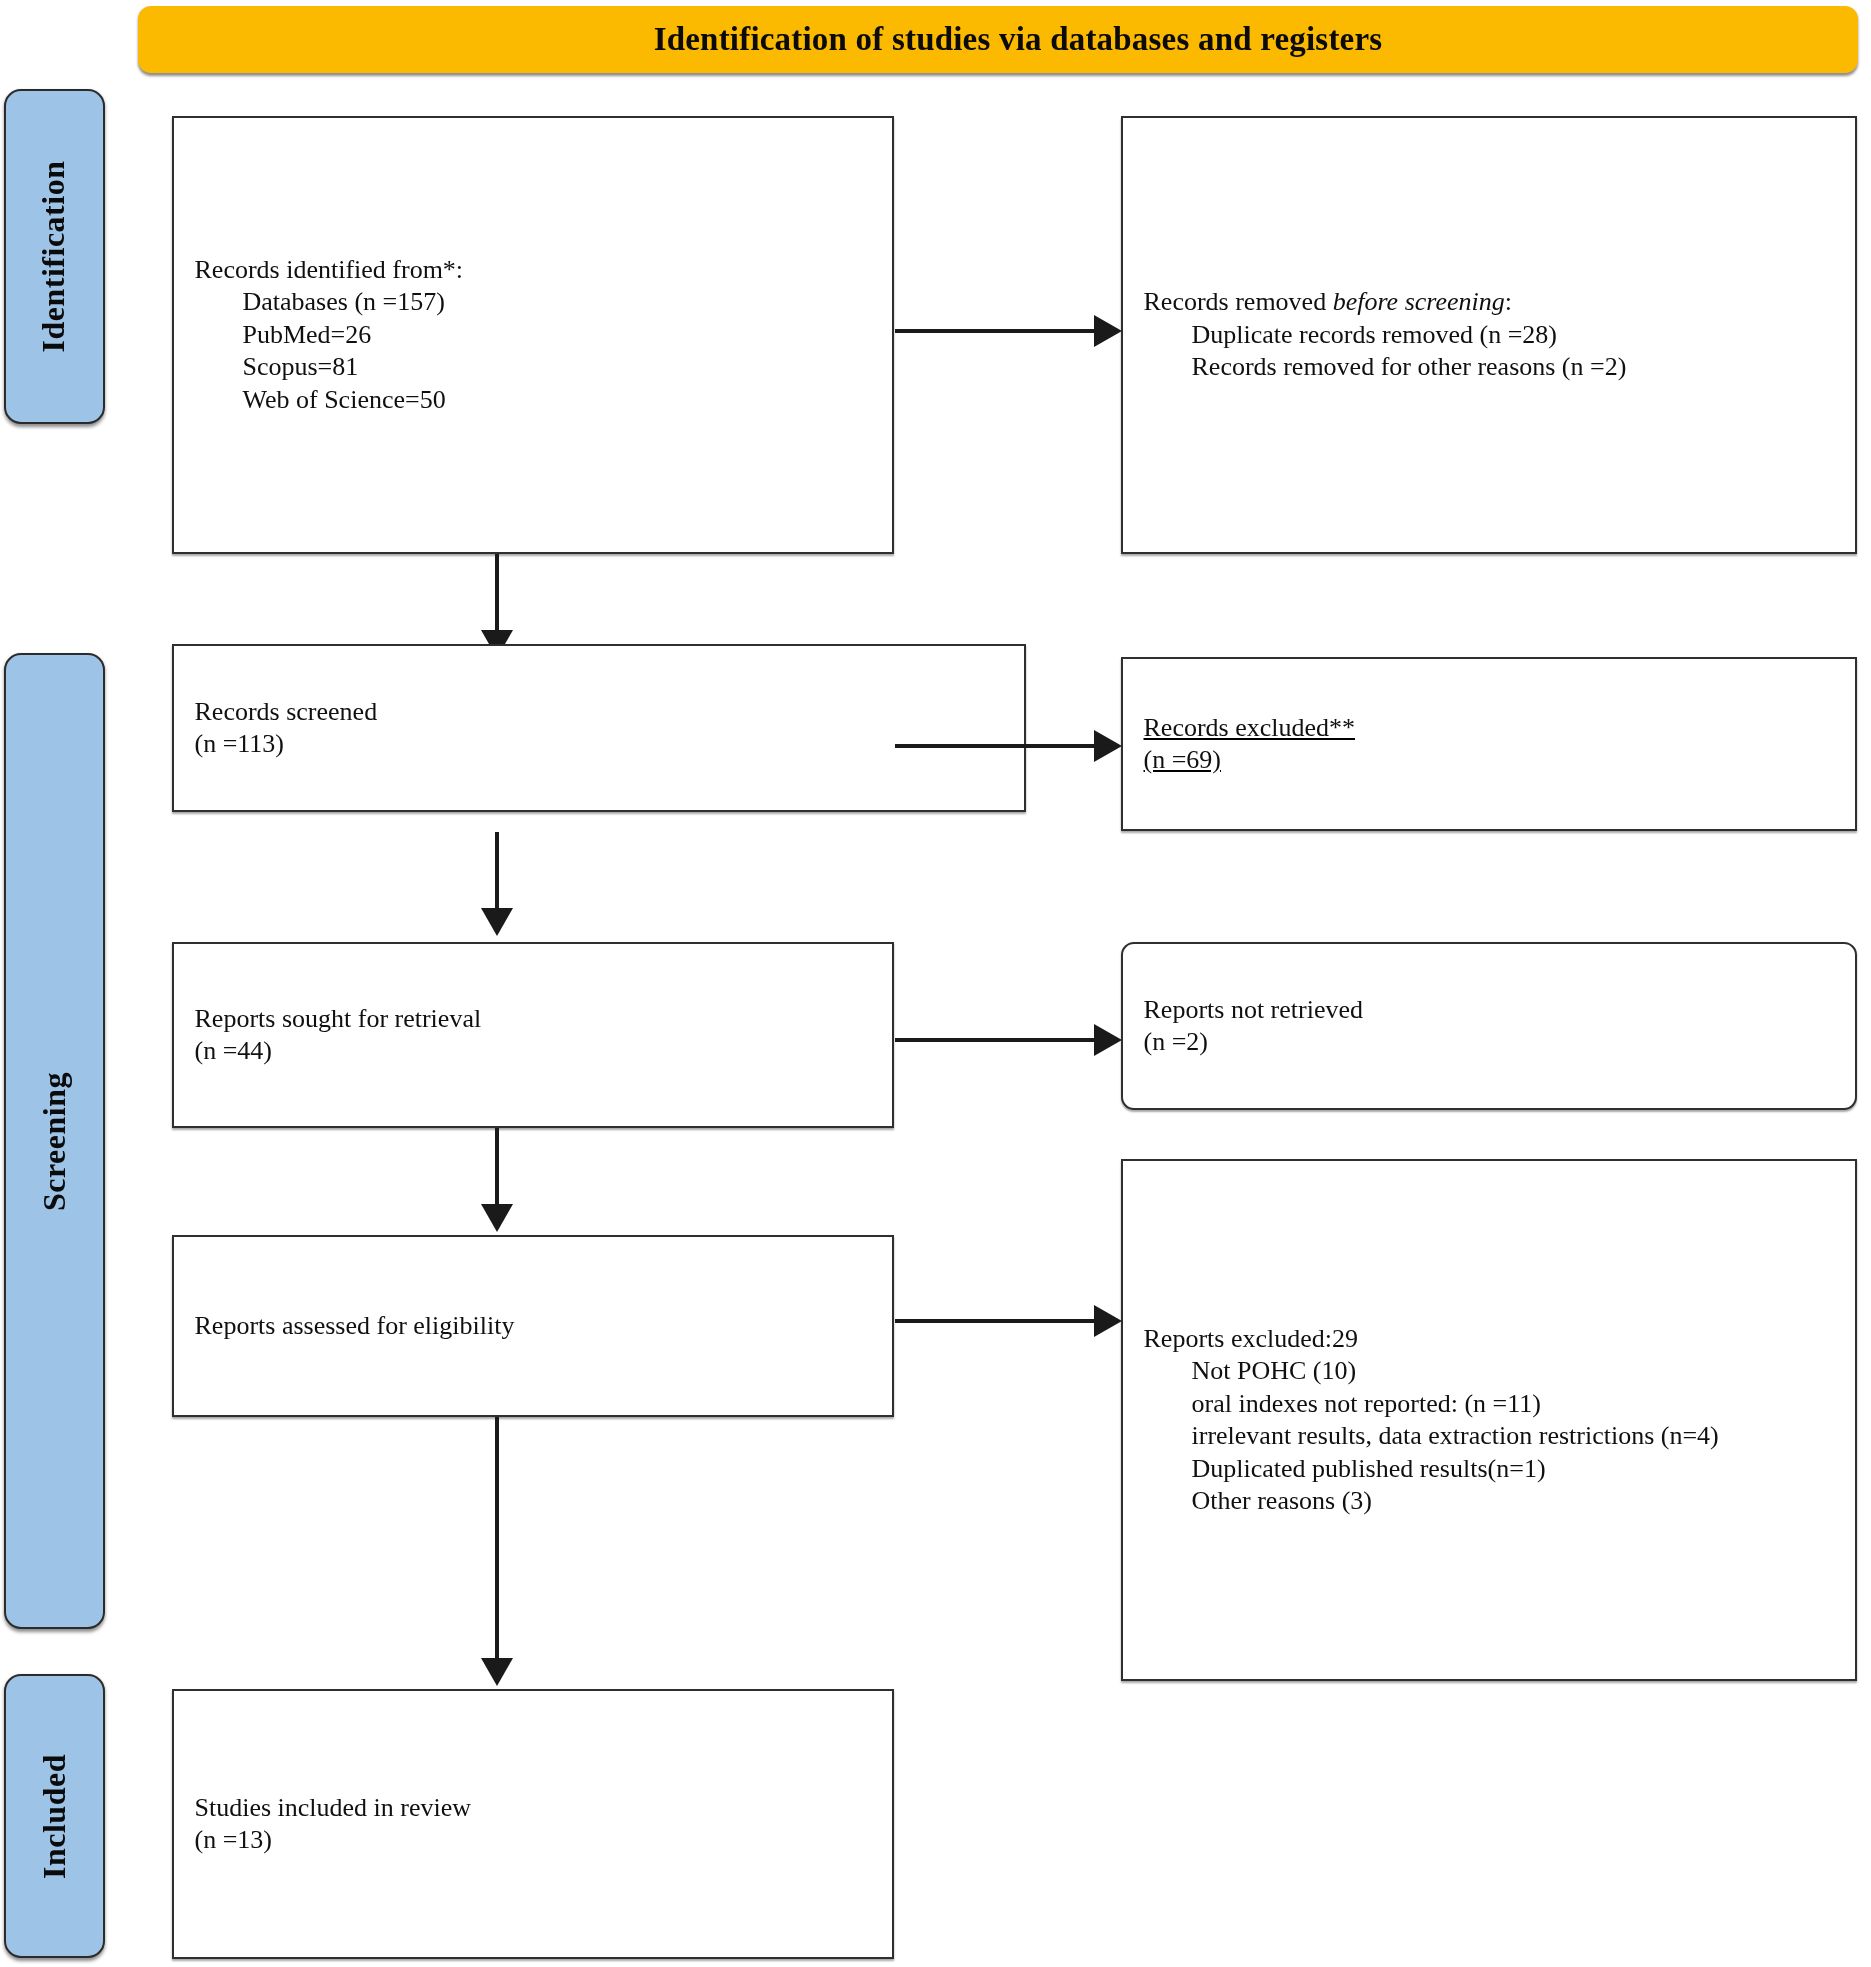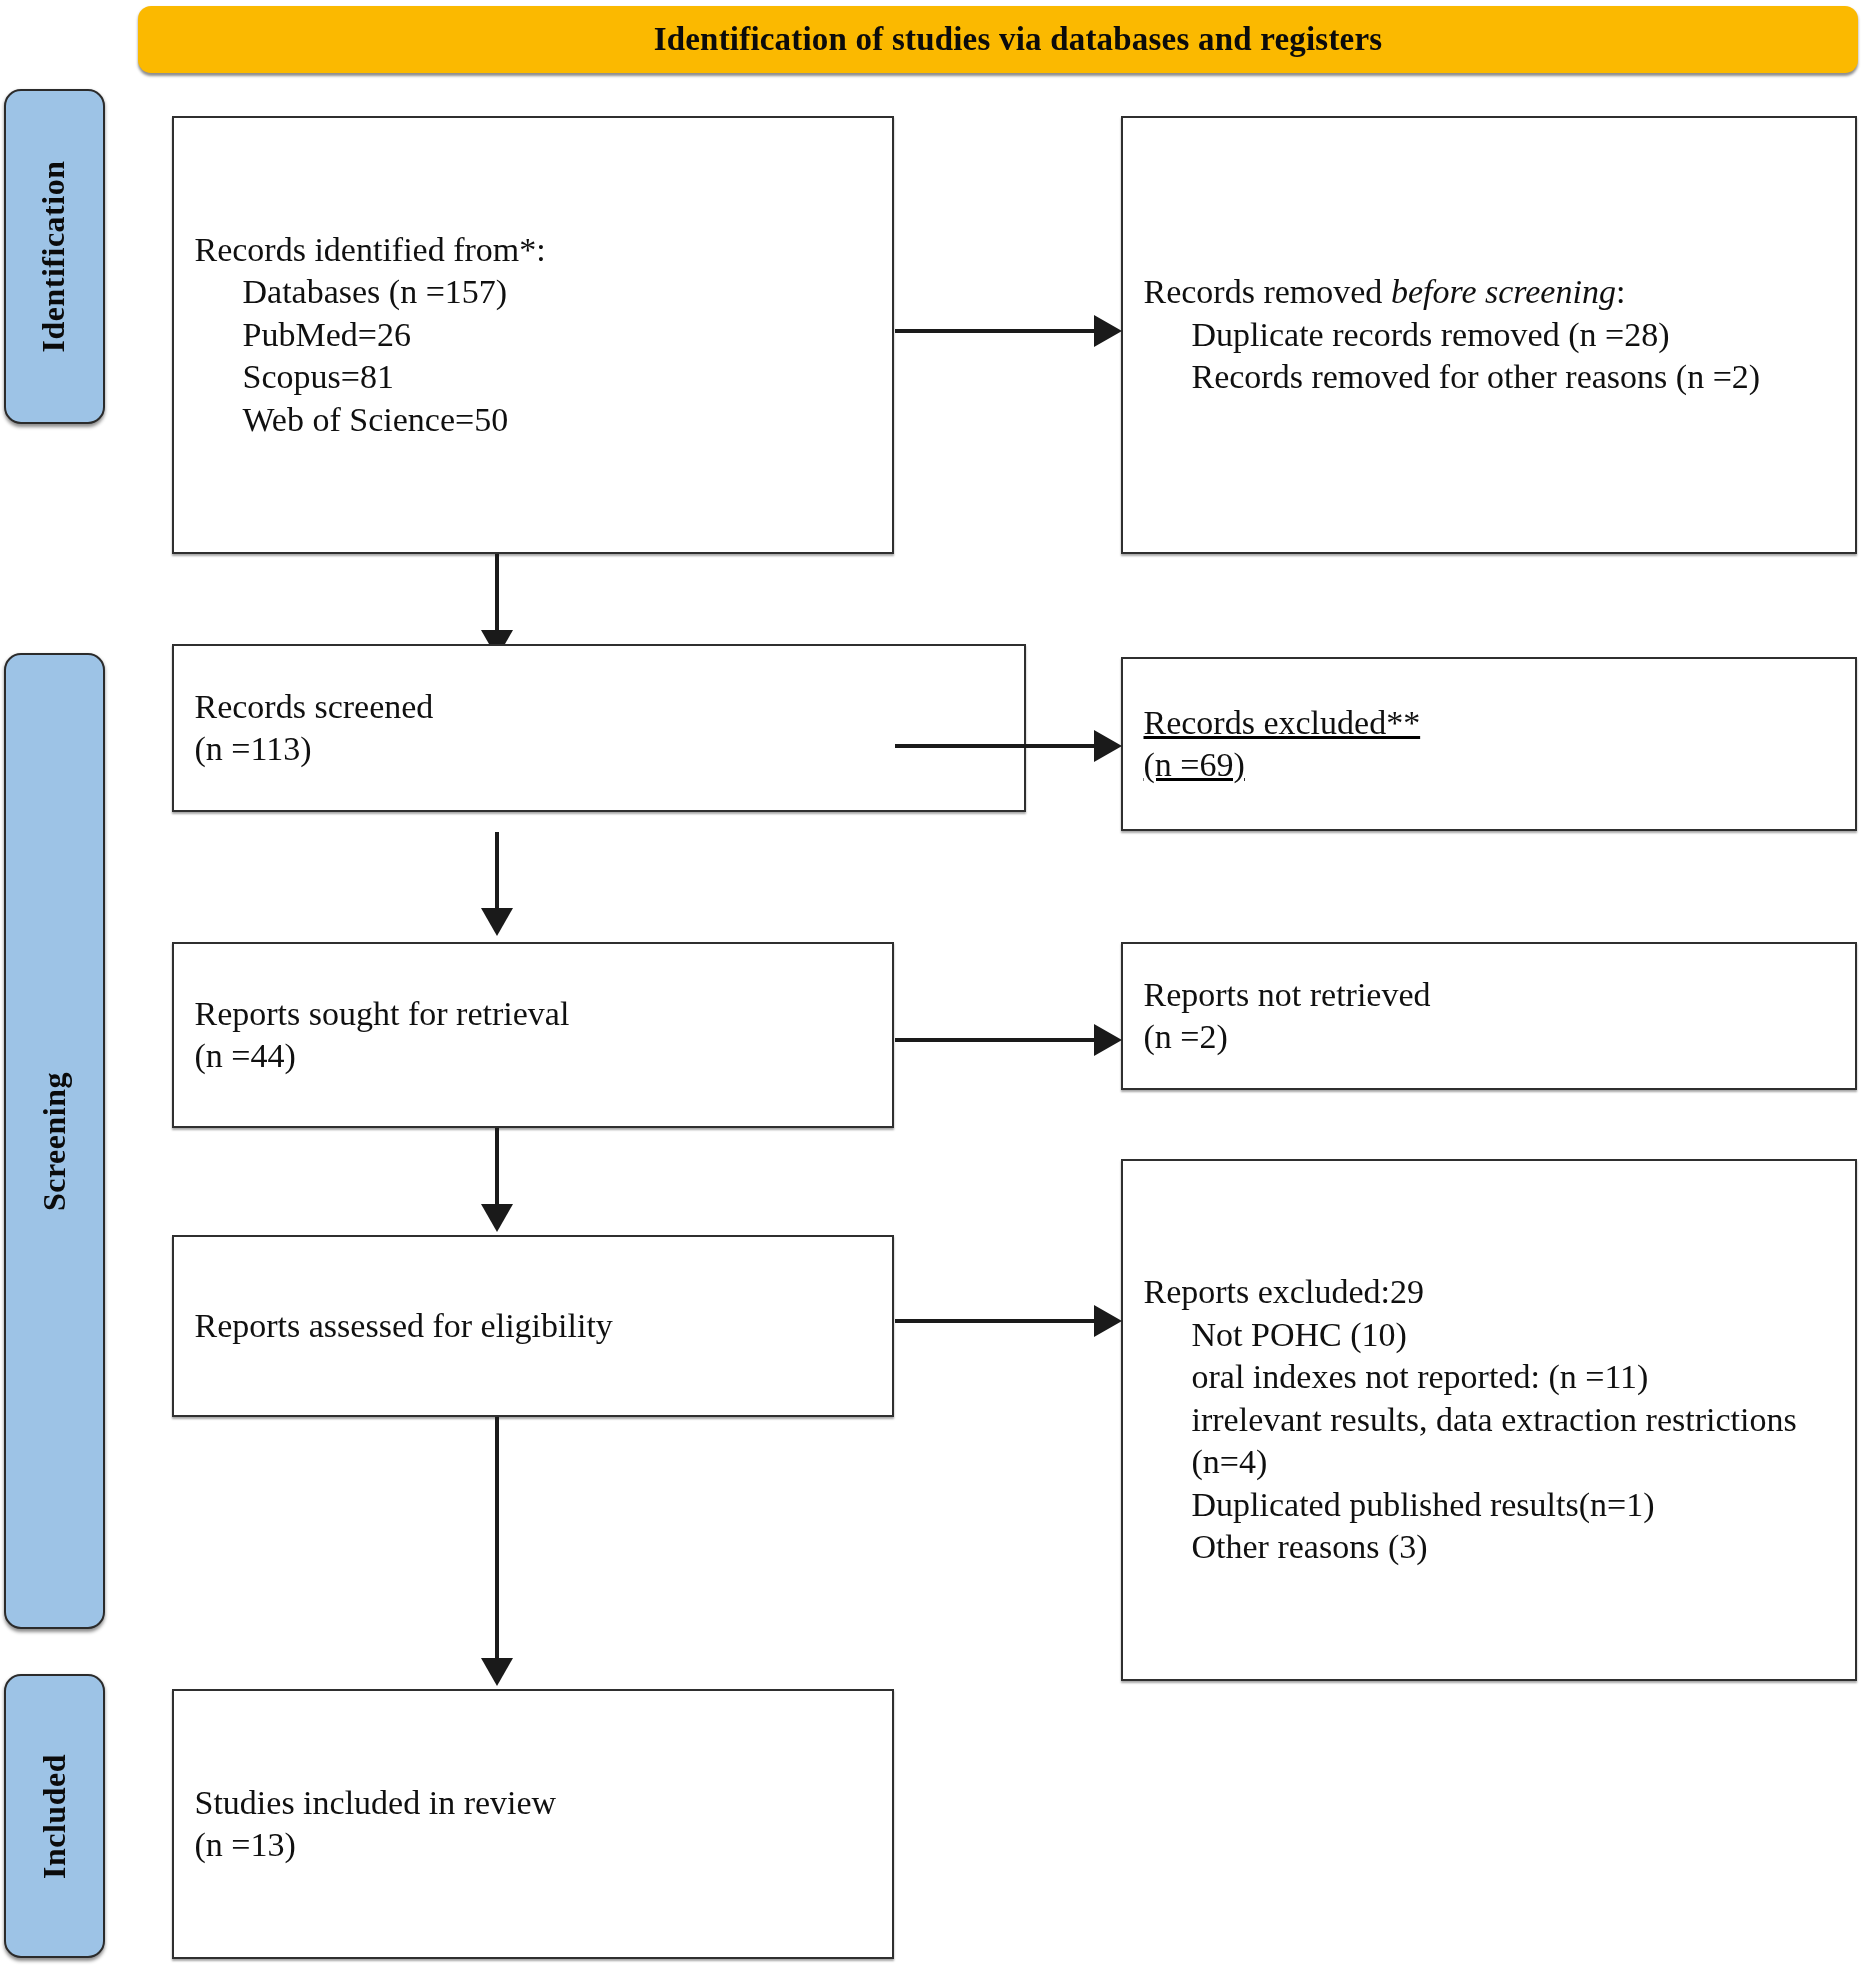--- a/index.html
+++ b/index.html
@@ -68,21 +68,21 @@
     background: #ffffff;
     border: 2.8px solid #2f2f2f;
     box-sizing: border-box;
     box-shadow: 0 1.9px 1.9px rgba(0,0,0,0.35);
     display: flex;
     flex-direction: column;
     justify-content: center;
     padding: 5.6px 20.5px;
   }
   .box-lines {
-    font-size: 34px;
+    font-size: 26px;
     line-height: 1.25;
     color: #101010;
   }
   .line { white-space: nowrap; }
   .line.wrap { white-space: normal; }
   .indent { padding-left: 48px; }
   .ital { font-style: italic; }
 
   
   .hline {
@@ -175,21 +175,21 @@
   <div class="vline" style="left:495px; top:832px; height:80px;"></div>
   <div class="arrow-down" style="left:481px; top:908px;"></div>
 
   <div class="box" style="left:172px; top:942px; width:722px; height:186px;">
     <div class="box-lines">
       <div class="line">Reports sought for retrieval</div>
       <div class="line">(n =44)</div>
     </div>
   </div>
 
-  <div class="box" style="left:1121px; top:942px; width:736px; height:148px;">
+  <div class="box" style="left:1121px; top:942px; width:736px; height:168px;border-radius:13px;">
     <div class="box-lines">
       <div class="line">Reports not retrieved</div>
       <div class="line">(n =2)</div>
     </div>
   </div>
 
   <div class="hline" style="left:895px; top:1038px; width:200px;"></div>
   <div class="arrow-right" style="left:1094px; top:1024px;"></div>
 
   <div class="vline" style="left:495px; top:1128px; height:80px;"></div>

